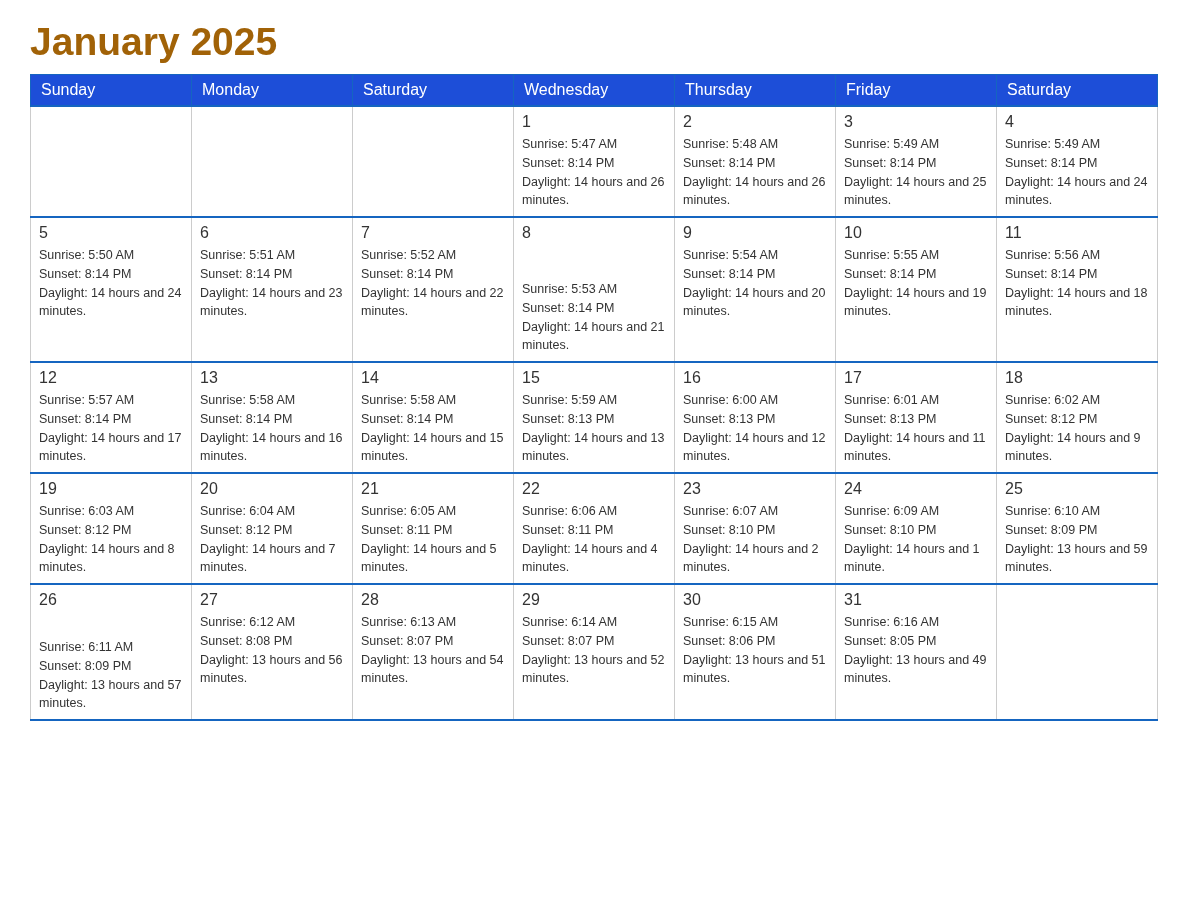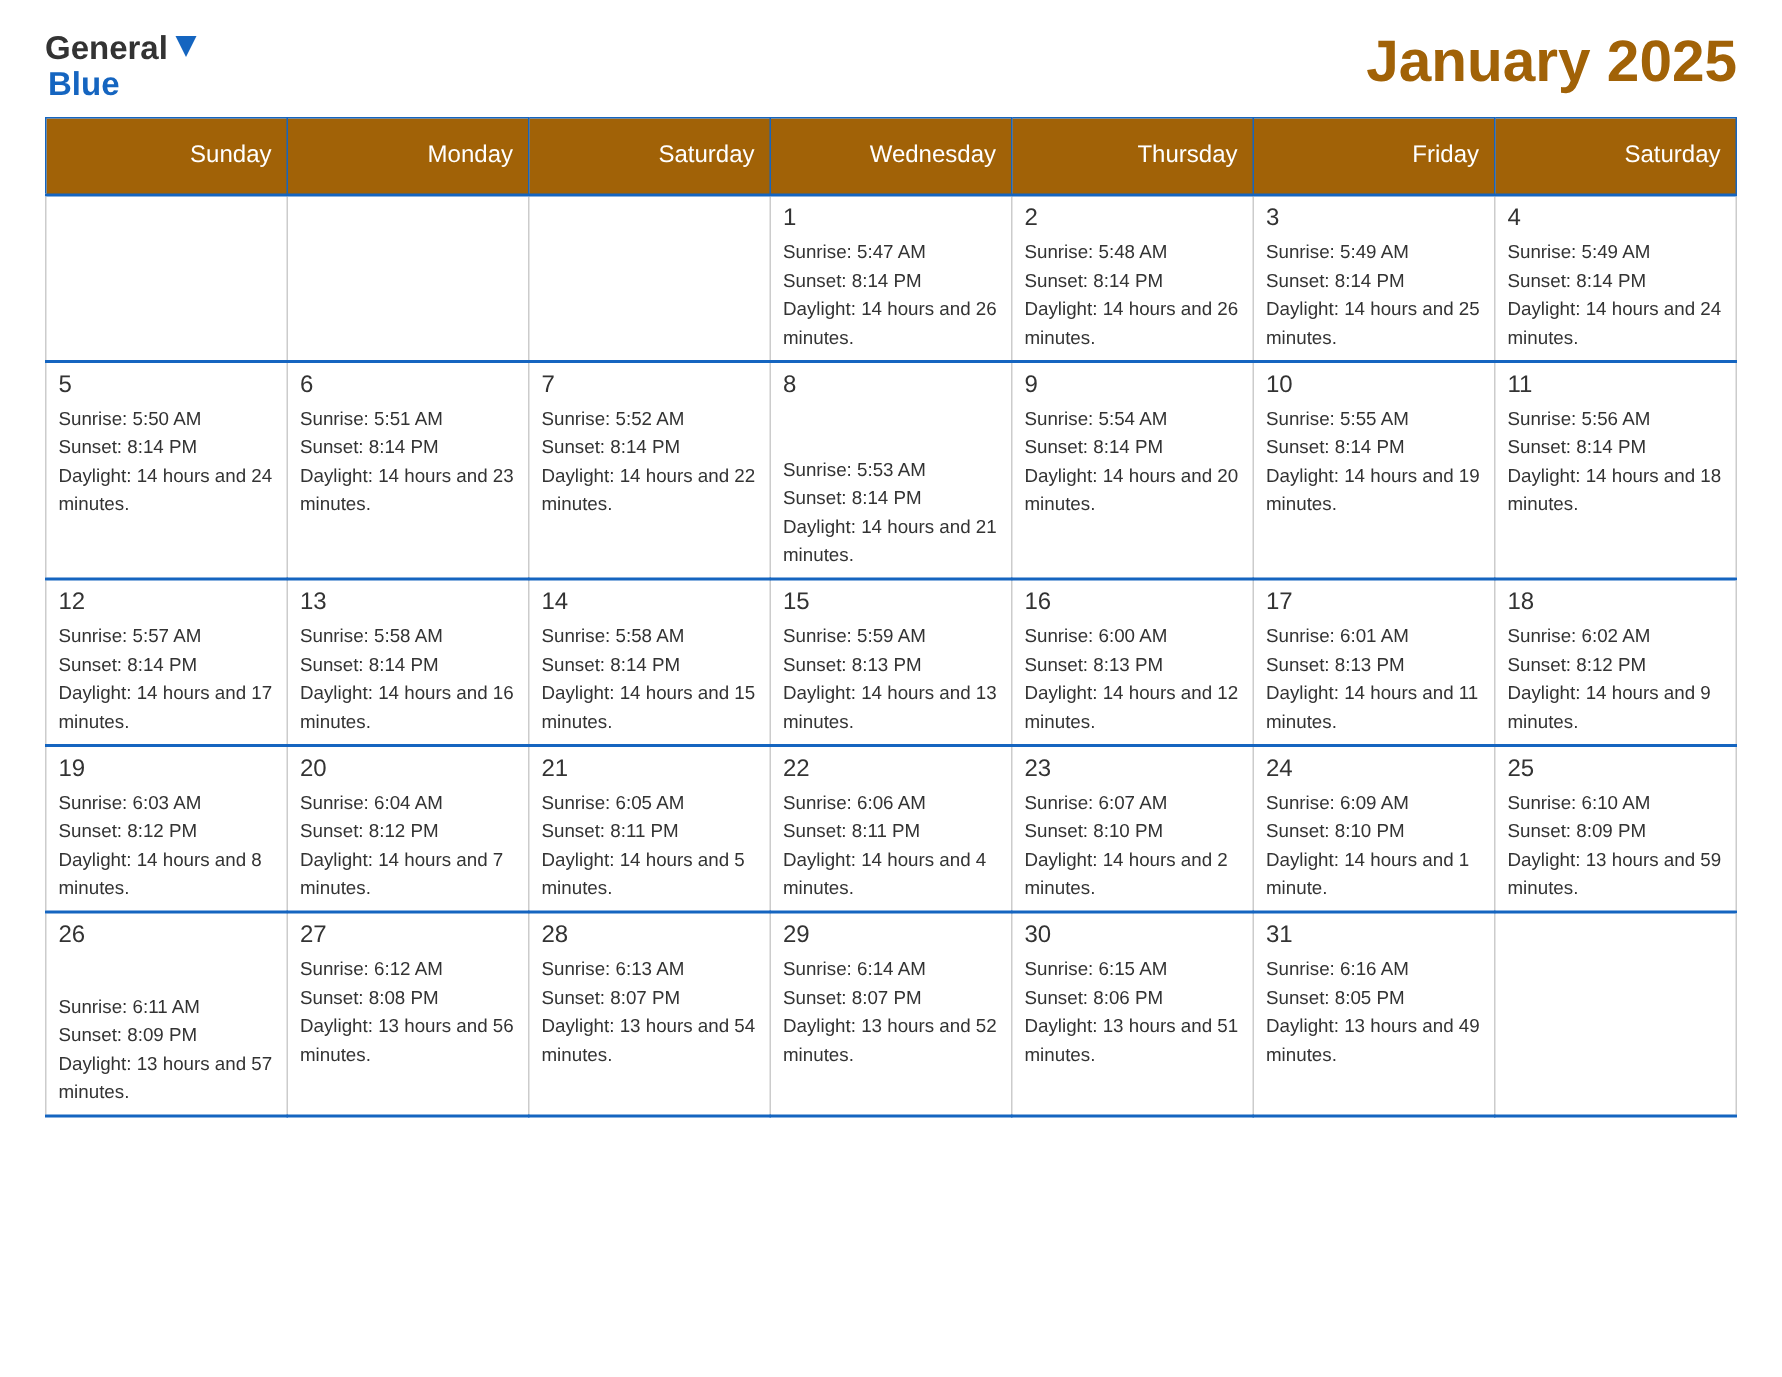--- a/index.html
+++ b/index.html
@@ -44,24 +44,24 @@
       font-weight: normal;
       color: #333;
       margin-top: 4px;
     }
     .calendar {
       width: 100%;
       border-collapse: collapse;
       margin-top: 10px;
     }
     .calendar th {
-      background-color: #a16207;
+      background-color: #1d4ed8;
       color: #fff;
-      padding: 16px 10px;
-      text-align: right;
+      padding: 6px 10px;
+      text-align: left;
       font-size: 16px;
       font-weight: normal;
       border: 1px solid #1565C0;
     }
     .calendar td {
       border: 1px solid #ccc;
       vertical-align: top;
       padding: 6px 8px;
       width: calc(100% / 7);
       min-height: 110px;
@@ -83,31 +83,20 @@
       border-bottom: 2px solid #1565C0;
     }
     .empty-cell {
       background: #fff;
     }
   </style>
 </head>
 <body>
 
 <div class="header">
-  <div class="logo">
-    <div style="display:flex; flex-direction:column; line-height:1.1;">
-      <div style="display:flex; align-items:center;">
-        <span class="logo-text-general">General</span>
-        <svg width="22" height="22" viewBox="0 0 22 22" style="margin-left:1px; margin-top:-2px;">
-          <polygon points="4,4 18,4 11,18" fill="#1565C0"></polygon>
-        </svg>
-      </div>
-      <span class="logo-text-blue" style="margin-left: 2px;">Blue</span>
-    </div>
-  </div>
   <div class="title-block">
     <h1>January 2025</h1>
   </div>
 </div>
 
 <table class="calendar">
   <thead>
     <tr>
       <th>Sunday</th>
       <th>Monday</th>

